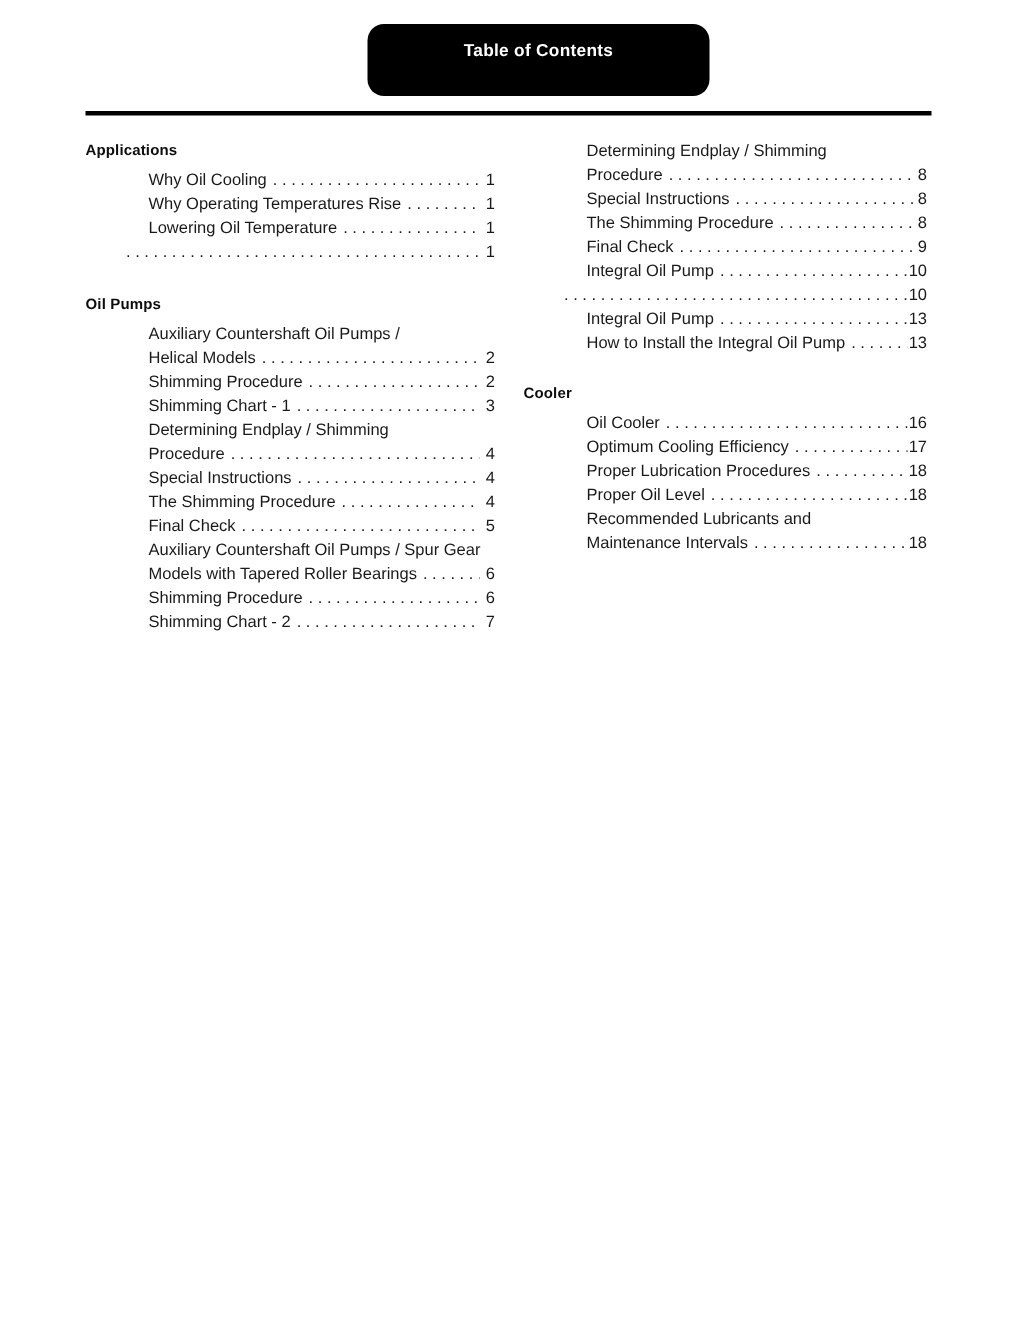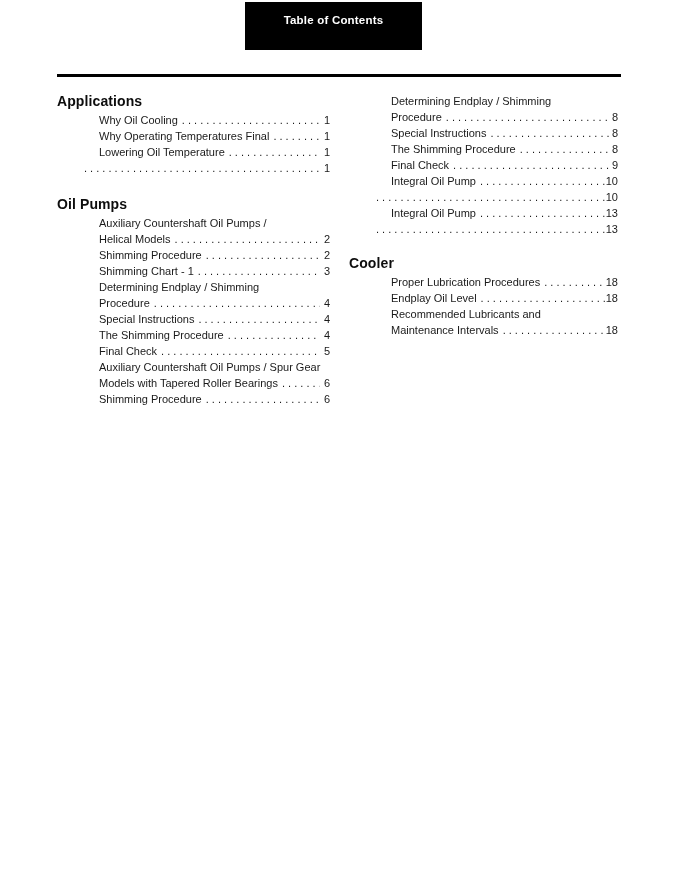--- a/index.html
+++ b/index.html
@@ -7,40 +7,40 @@
   body {
     background:#ffffff;
     font-family:"Liberation Sans", sans-serif;
     position:relative;
     overflow:hidden;
     color:#1a1a1a;
   }
   .page { position:absolute; inset:0; background:#fff; }
 
   .title-box {
-    position:absolute; left:245px; top:2px; width:177px; height:48px;
+    position:absolute; left:245px; top:16px; width:228px; height:48px;
     background:#000;
-    display:flex; justify-content:center;
+    display:flex; justify-content:center;border-radius:11px;
   }
   .title-box .title-text {
     color:#fff; font-size:11.5px; font-weight:bold;
     margin-top:12px; letter-spacing:0.2px; white-space:nowrap;
   }
 
   .rule {
     position:absolute; left:57px; top:74px; width:564px; height:3px;
     background:#000;
   }
 
   .col { position:absolute; top:93px; }
   .col-left  { left:57px;  width:273px; }
   .col-right { left:349px; width:269px; }
 
   .sec-heading {
-    font-size:14px; font-weight:bold; color:#0d0d0d;
+    font-size:10px; font-weight:bold; color:#0d0d0d;
     line-height:16px; margin-bottom:3px; letter-spacing:0.1px;
     white-space:nowrap;
   }
   .gap20 { margin-top:20px; }
   .gap18 { margin-top:18px; }
 
   .row {
     display:flex; align-items:baseline;
     font-size:11px; line-height:16px;
     padding-left:23px; white-space:nowrap;
@@ -71,21 +71,21 @@
   <div class="col col-left">
 
     <div class="sec-heading">Applications</div>
 
     <div class="row">
       <span class="t">Why Oil Cooling</span>
       <span class="dots"></span>
       <span class="pg">1</span>
     </div>
     <div class="row">
-      <span class="t">Why Operating Temperatures Final</span>
+      <span class="t">Why Operating Temperatures Rise</span>
       <span class="dots"></span>
       <span class="pg">1</span>
     </div>
     <div class="row">
       <span class="t">Lowering Oil Temperature</span>
       <span class="dots"></span>
       <span class="pg">1</span>
     </div>
     <div class="row">
       <span class="dots"></span>
@@ -141,20 +141,25 @@
     <div class="row">
       <span class="t">Models with Tapered Roller Bearings</span>
       <span class="dots"></span>
       <span class="pg">6</span>
     </div>
     <div class="row">
       <span class="t">Shimming Procedure</span>
       <span class="dots"></span>
       <span class="pg">6</span>
     </div>
+    <div class="row">
+      <span class="t">Shimming Chart - 2</span>
+      <span class="dots"></span>
+      <span class="pg">7</span>
+    </div>
 
   </div>
 
   <div class="col col-right">
 
     <div class="row">
       <span class="t">Determining Endplay / Shimming</span>
     </div>
     <div class="row">
       <span class="t">Procedure</span>
@@ -184,35 +189,46 @@
     <div class="row">
       <span class="dots"></span>
       <span class="pg">10</span>
     </div>
     <div class="row">
       <span class="t">Integral Oil Pump</span>
       <span class="dots"></span>
       <span class="pg">13</span>
     </div>
     <div class="row">
+      <span class="t">How to Install the Integral Oil Pump</span>
       <span class="dots"></span>
       <span class="pg">13</span>
     </div>
 
     <div class="sec-heading gap18">Cooler</div>
 
+    <div class="row">
+      <span class="t">Oil Cooler</span>
+      <span class="dots"></span>
+      <span class="pg">16</span>
+    </div>
+    <div class="row">
+      <span class="t">Optimum Cooling Efficiency</span>
+      <span class="dots"></span>
+      <span class="pg">17</span>
+    </div>
 
 
     <div class="row">
       <span class="t">Proper Lubrication Procedures</span>
       <span class="dots"></span>
       <span class="pg">18</span>
     </div>
     <div class="row">
-      <span class="t">Endplay Oil Level</span>
+      <span class="t">Proper Oil Level</span>
       <span class="dots"></span>
       <span class="pg">18</span>
     </div>
     <div class="row">
       <span class="t">Recommended Lubricants and</span>
     </div>
     <div class="row">
       <span class="t">Maintenance Intervals</span>
       <span class="dots"></span>
       <span class="pg">18</span>

